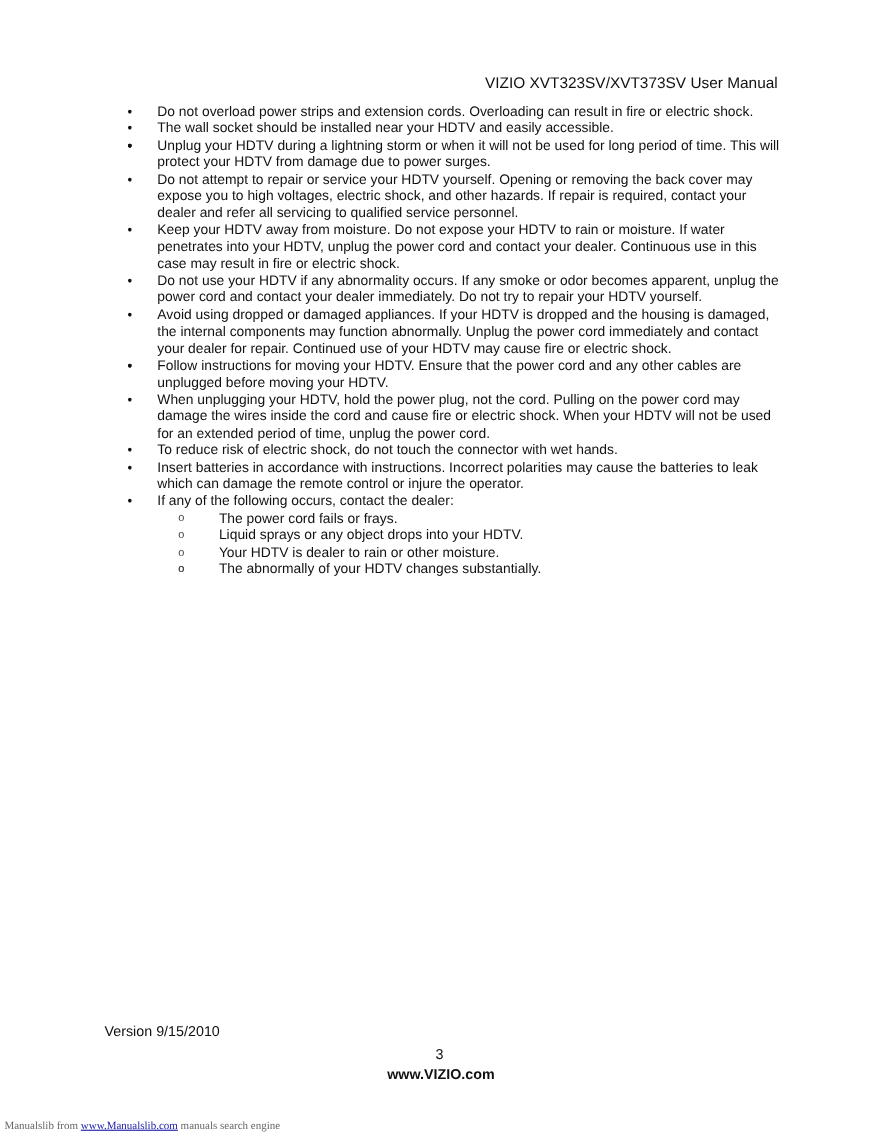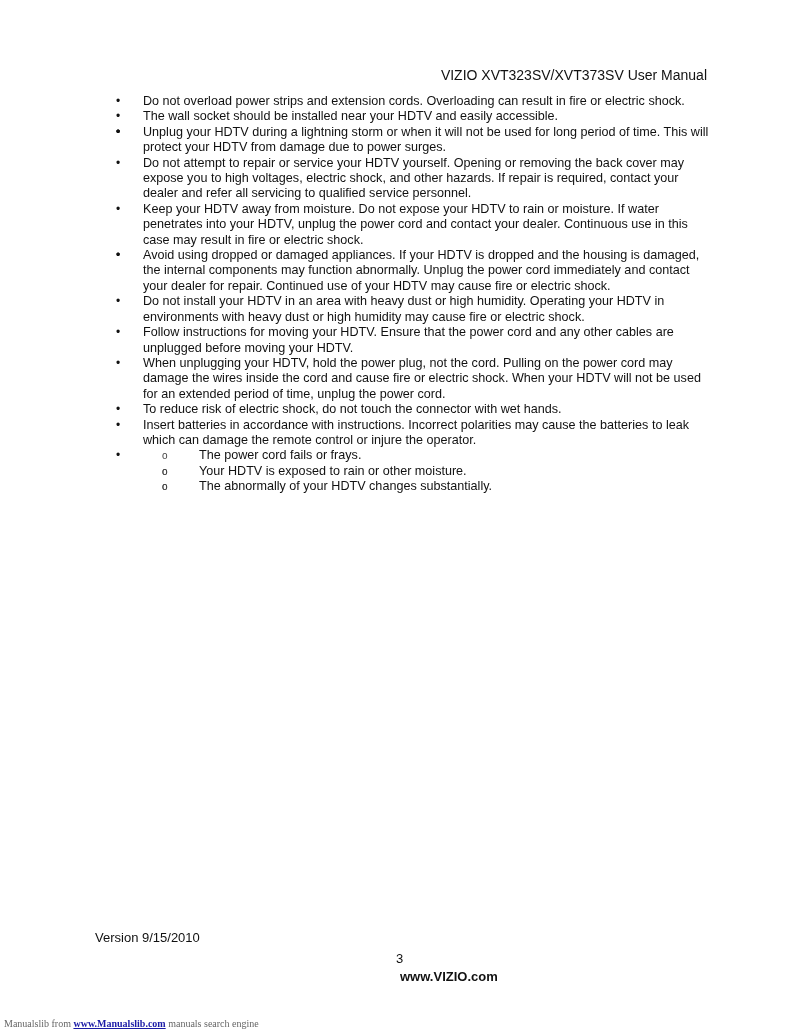--- a/index.html
+++ b/index.html
@@ -22,53 +22,53 @@
   .subbullet {
     position: absolute; left: 48px; top: 0; font-size: 10px; color: #444;
   }
   .footer-version {
     position: absolute; left: 95px; top: 930px; font-size: 13px;
   }
   .footer-page {
     position: absolute; left: 396px; top: 951px; font-size: 13px;
   }
   .footer-url {
-    position: absolute; left: 352px; top: 969px; font-size: 13px; font-weight: bold; margin-left: 48px;
+    position: absolute; left: 352px; top: 969px; font-size: 13px; font-weight: bold;
   }
   .downloaded {
     position: absolute; left: 4px; top: 1018px; font-size: 10px;
     font-family: "Liberation Serif", serif; color: #666;
   }
-  .downloaded a { color: #1a1aa6; text-decoration: underline; font-weight: bold; }
+  .downloaded a { color: #1a1aa6; text-decoration: underline; font-weight: normal; }
 </style>
 </head>
 <body>
 
 <div class="header">VIZIO XVT323SV/XVT373SV User Manual</div>
 
 <div class="content">
   <div class="item"><span class="bullet">•</span><span>Do not overload power strips and extension cords. Overloading can result in fire or electric shock.</span></div>
   <div class="item"><span class="bullet">•</span><span>The wall socket should be installed near your HDTV and easily accessible.</span></div>
   <div class="item"><span class="bullet">•</span></div>
   <div class="item"><span class="bullet">•</span></div>
   <div class="item"><span class="bullet">•</span><span>Unplug your HDTV during a lightning storm or when it will not be used for long period of time. This will protect your HDTV from damage due to power surges.</span></div>
   <div class="item"><span class="bullet">•</span><span>Do not attempt to repair or service your HDTV yourself. Opening or removing the back cover may expose you to high voltages, electric shock, and other hazards. If repair is required, contact your dealer and refer all servicing to qualified service personnel.</span></div>
   <div class="item"><span class="bullet">•</span><span>Keep your HDTV away from moisture. Do not expose your HDTV to rain or moisture. If water penetrates into your HDTV, unplug the power cord and contact your dealer. Continuous use in this case may result in fire or electric shock.</span></div>
+  <div class="item"><span class="bullet">•</span><span>Do not use your HDTV if any abnormality occurs. If any smoke or odor becomes apparent, unplug the power cord and contact your dealer immediately. Do not try to repair your HDTV yourself.</span></div>
+  <div class="item"><span class="bullet">•</span><span>Avoid using dropped or damaged appliances. If your HDTV is dropped and the housing is damaged, the internal components may function abnormally. Unplug the power cord immediately and contact your dealer for repair.  Continued use of your HDTV may cause fire or electric shock.</span></div>
   <div class="item"><span class="bullet">•</span></div>
-  <div class="item"><span class="bullet">•</span><span>Avoid using dropped or damaged appliances. If your HDTV is dropped and the housing is damaged, the internal components may function abnormally. Unplug the power cord immediately and contact your dealer for repair.  Continued use of your HDTV may cause fire or electric shock.</span></div>
-  <div class="item"><span class="bullet">•</span><span>Do not install your HDTV in an area with heavy dust or high humidity. Operating your HDTV in environments with heavy dust or high humidity may cause fire or electric shock.</span></div>
   <div class="item"><span class="bullet">•</span><span>Follow instructions for moving your HDTV. Ensure that the power cord and any other cables are unplugged before moving your HDTV.</span></div>
   <div class="item"><span class="bullet">•</span><span>When unplugging your HDTV, hold the power plug, not the cord. Pulling on the power cord may damage the wires inside the cord and cause fire or electric shock. When your HDTV will not be used for an extended period of time, unplug the power cord.</span></div>
   <div class="item"><span class="bullet">•</span><span>To reduce risk of electric shock, do not touch the connector with wet hands.</span></div>
   <div class="item"><span class="bullet">•</span><span>Insert batteries in accordance with instructions. Incorrect polarities may cause the batteries to leak which can damage the remote control or injure the operator.</span></div>
-  <div class="item"><span class="bullet">•</span></div>
+  <div class="item"><span class="bullet">•</span><span>If any of the following occurs, contact the dealer:</span></div>
   <div>
     <div class="subitem"><span class="subbullet">o</span><span>The power cord fails or frays.</span></div>
-    <div class="subitem"><span class="subbullet">o</span></div>
-    <div class="subitem"><span class="subbullet">o</span><span>Your HDTV is exposed to rain or other moisture.</span></div>
+    <div class="subitem"><span class="subbullet">o</span><span>Liquid sprays or any object drops into your HDTV.</span></div>
+    <div class="subitem"><span class="subbullet">o</span><span>Your HDTV is dealer to rain or other moisture.</span></div>
     <div class="subitem"><span class="subbullet">o</span></div>
     <div class="subitem"><span class="subbullet">o</span><span>The abnormally of your HDTV changes substantially.</span></div>
   </div>
 </div>
 
 <div class="footer-version">Version 9/15/2010</div>
 <div class="footer-page">3</div>
 <div class="footer-url">www.VIZIO.com</div>
 
 <div class="downloaded">

